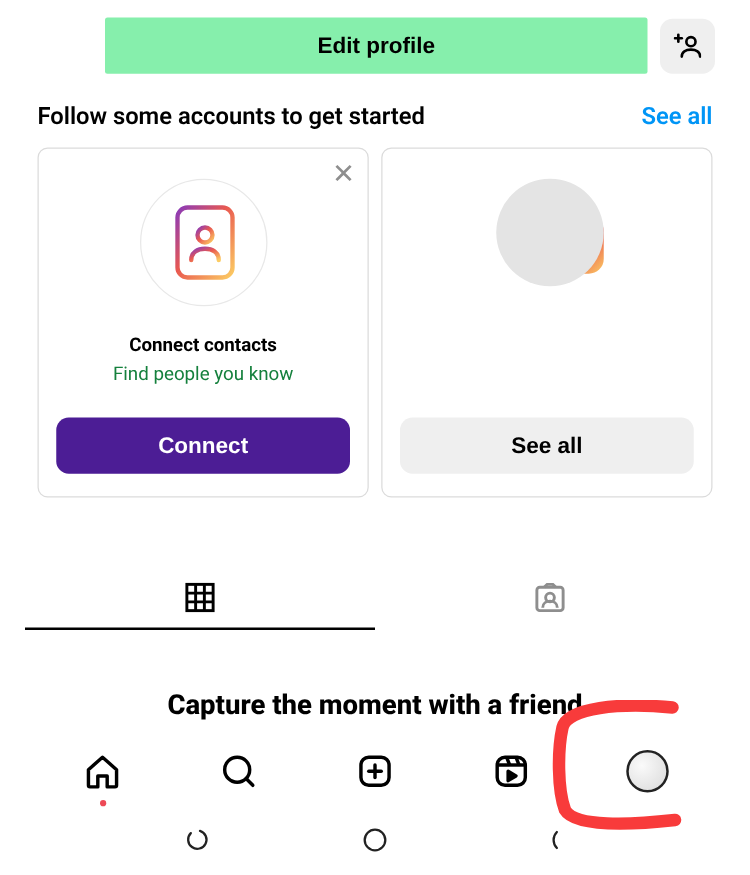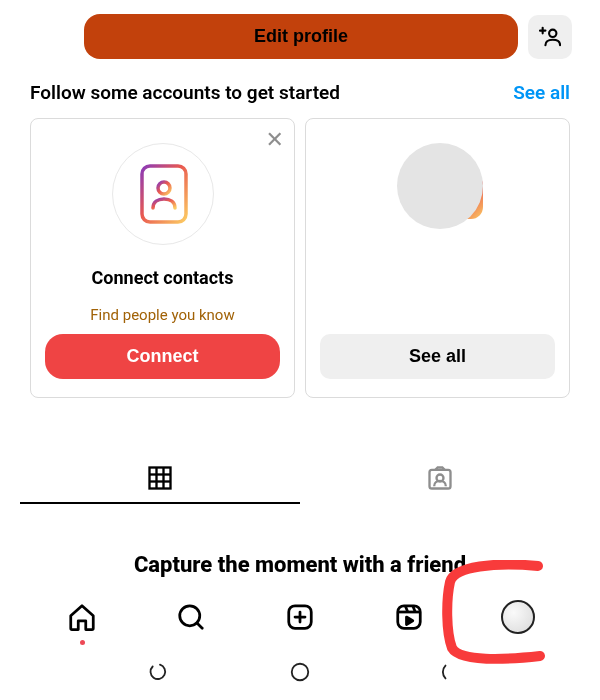--- a/index.html
+++ b/index.html
@@ -15,23 +15,23 @@
 
     
     .action-row {
       display: flex;
       gap: 10px;
       padding: 14px 28px 22px 84px;
       align-items: center;
     }
     .action-btn {
       flex: 1;
-      background: #c2410c;
+      background: #86efac;
       border: none;
-      border-radius: 16px;
+      border-radius: 2px;
       padding: 12px 10px;
       font-size: 18px;
       font-weight: 600;
       color: #000;
       cursor: pointer;
       text-align: center;
     }
     .icon-btn {
       width: 44px;
       height: 44px;
@@ -85,33 +85,33 @@
       width: 102px;
       height: 102px;
       border-radius: 50%;
       border: 1px solid #e8e8e8;
       display: flex;
       align-items: center;
       justify-content: center;
       margin-bottom: 22px;
       margin-top: 4px;
     }
-    .card-title { font-size: 18px; font-weight: 700; text-align: center; line-height: 1.25; }
-    .card-sub { font-size: 15px; color: #a16207; text-align: center; margin-top: 16px; }
+    .card-title { font-size: 15px; font-weight: 700; text-align: center; line-height: 1.25; }
+    .card-sub { font-size: 15px; color: #15803d; text-align: center; margin-top: 4px; }
     .card-spacer { flex: 1; }
     .card-btn {
       width: 100%;
       border: none;
       border-radius: 10px;
       padding: 12px 0;
       font-size: 18px;
       font-weight: 600;
       cursor: pointer;
     }
-    .card-btn.primary { background: #ef4444; color: #fff; border-radius: 18px; }
+    .card-btn.primary { background: #4c1d95; color: #fff; }
     .card-btn.secondary { background: #efefef; color: #000; }
 
     
     .avatar-placeholder {
       width: 86px; height: 86px;
       background: #e4e4e4;
       border-radius: 50%;
       position: relative;
       left: 10px;
     }

